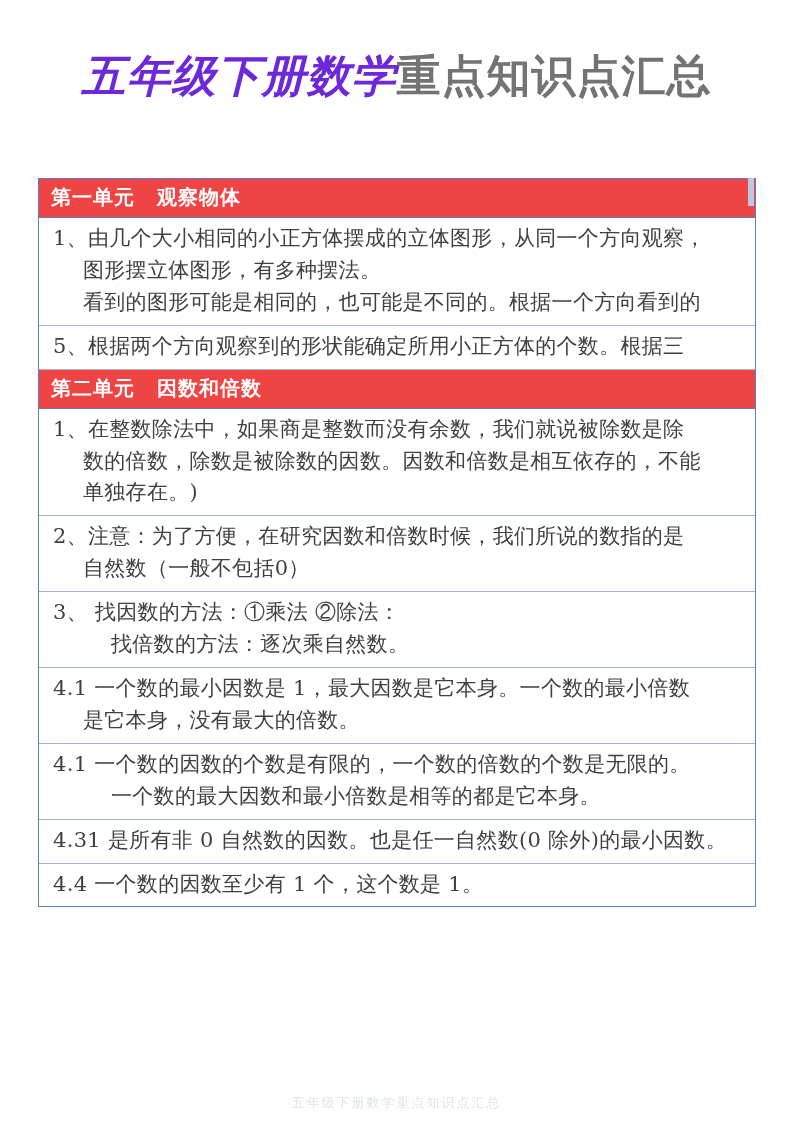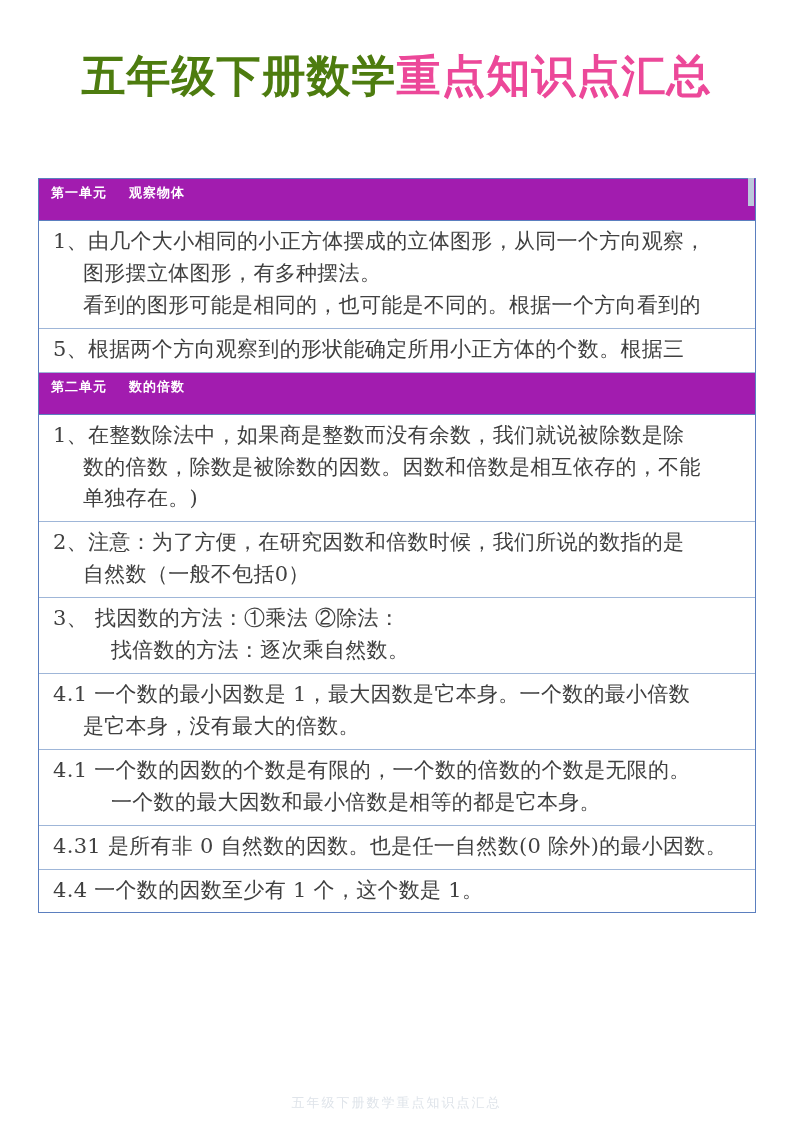--- a/index.html
+++ b/index.html
@@ -29,40 +29,40 @@
     text-align: center;
     white-space: nowrap;
   }
   .title-black, .title-red {
     font-family: "DejaVu Sans", "Liberation Sans", sans-serif;
     font-weight: bold;
     font-size: 44px;
     letter-spacing: 1px;
     line-height: 1.1;
   }
-  .title-black { color: #4d7c0f; }
-  .title-red { color: #ec4899; }
+  .title-black { color: #6d28d9; font-style: italic; }
+  .title-red { color: #737373; }
 
   
   .table {
     position: absolute;
     top: 178px;
     left: 38px;
     width: 718px;
     border: 1px solid #5b7fbf;
     box-sizing: border-box;
     background: #ffffff;
   }
   .hdr {
-    background: #a21caf;
+    background: #ef4444;
     color: #ffffff;
     font-family: "DejaVu Sans", "Liberation Sans", sans-serif;
     font-weight: bold;
-    font-size: 13px;
-    padding: 5px 0 18px 12px;
+    font-size: 20px;
+    padding: 5px 0 6px 12px;
     letter-spacing: 1px;
     border-bottom: 1px solid #5b7fbf;
     box-sizing: border-box;
   }
   .hdr .gap { display: inline-block; width: 22px; }
   .row {
     border-bottom: 1px solid #9fb6d8;
     padding: 5px 14px 6px 14px;
     box-sizing: border-box;
   }
@@ -112,21 +112,21 @@
   <div class="table" id="table-root">
       <div class="hdr"><span>第一单元</span><span class="gap"></span><span>观察物体</span></div>
       <div class="row">
         <div class="line">1、由几个大小相同的小正方体摆成的立体图形，从同一个方向观察，</div>
         <div class="line indent">图形摆立体图形，有多种摆法。</div>
         <div class="line indent">看到的图形可能是相同的，也可能是不同的。根据一个方向看到的</div>
       </div>
       <div class="row">
         <div class="line">5、根据两个方向观察到的形状能确定所用小正方体的个数。根据三</div>
       </div>
-      <div class="hdr"><span>第二单元</span><span class="gap"></span><span>数的倍数</span></div>
+      <div class="hdr"><span>第二单元</span><span class="gap"></span><span>因数和倍数</span></div>
       <div class="row">
         <div class="line">1、在整数除法中，如果商是整数而没有余数，我们就说被除数是除</div>
         <div class="line indent">数的倍数，除数是被除数的因数。因数和倍数是相互依存的，不能</div>
         <div class="line indent">单独存在。)</div>
       </div>
       <div class="row">
         <div class="line">2、注意：为了方便，在研究因数和倍数时候，我们所说的数指的是</div>
         <div class="line indent">自然数（一般不包括0）</div>
       </div>
       <div class="row">

